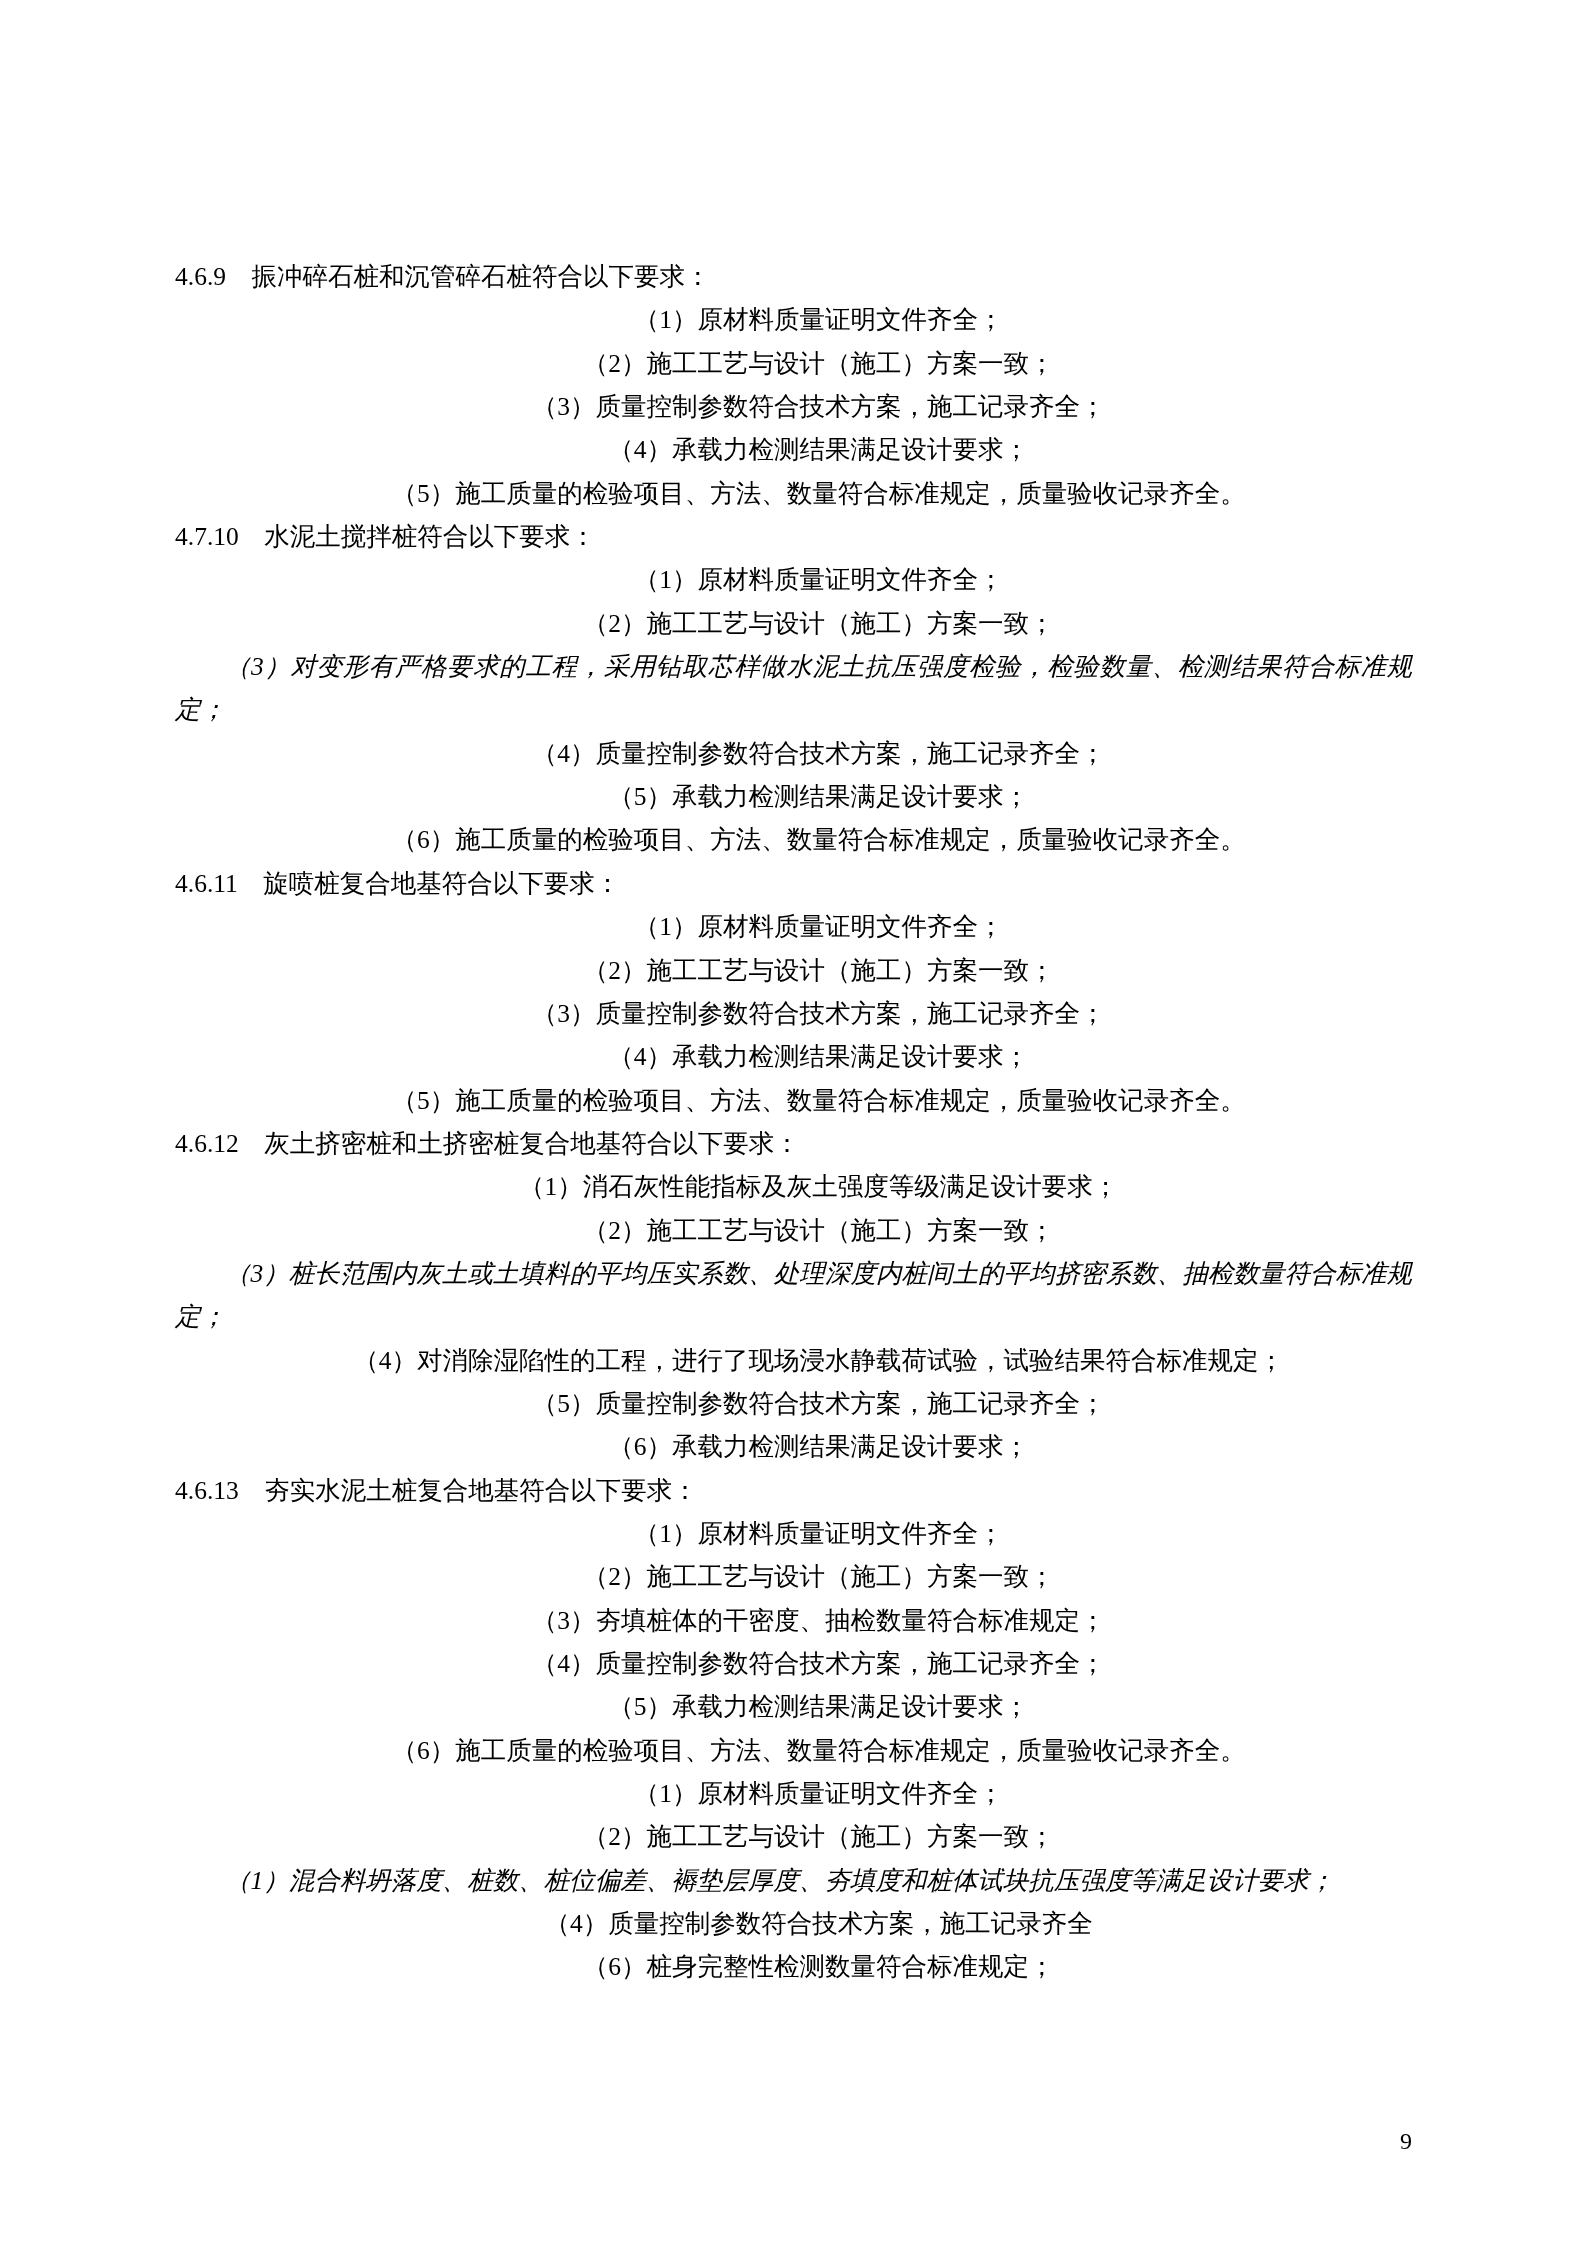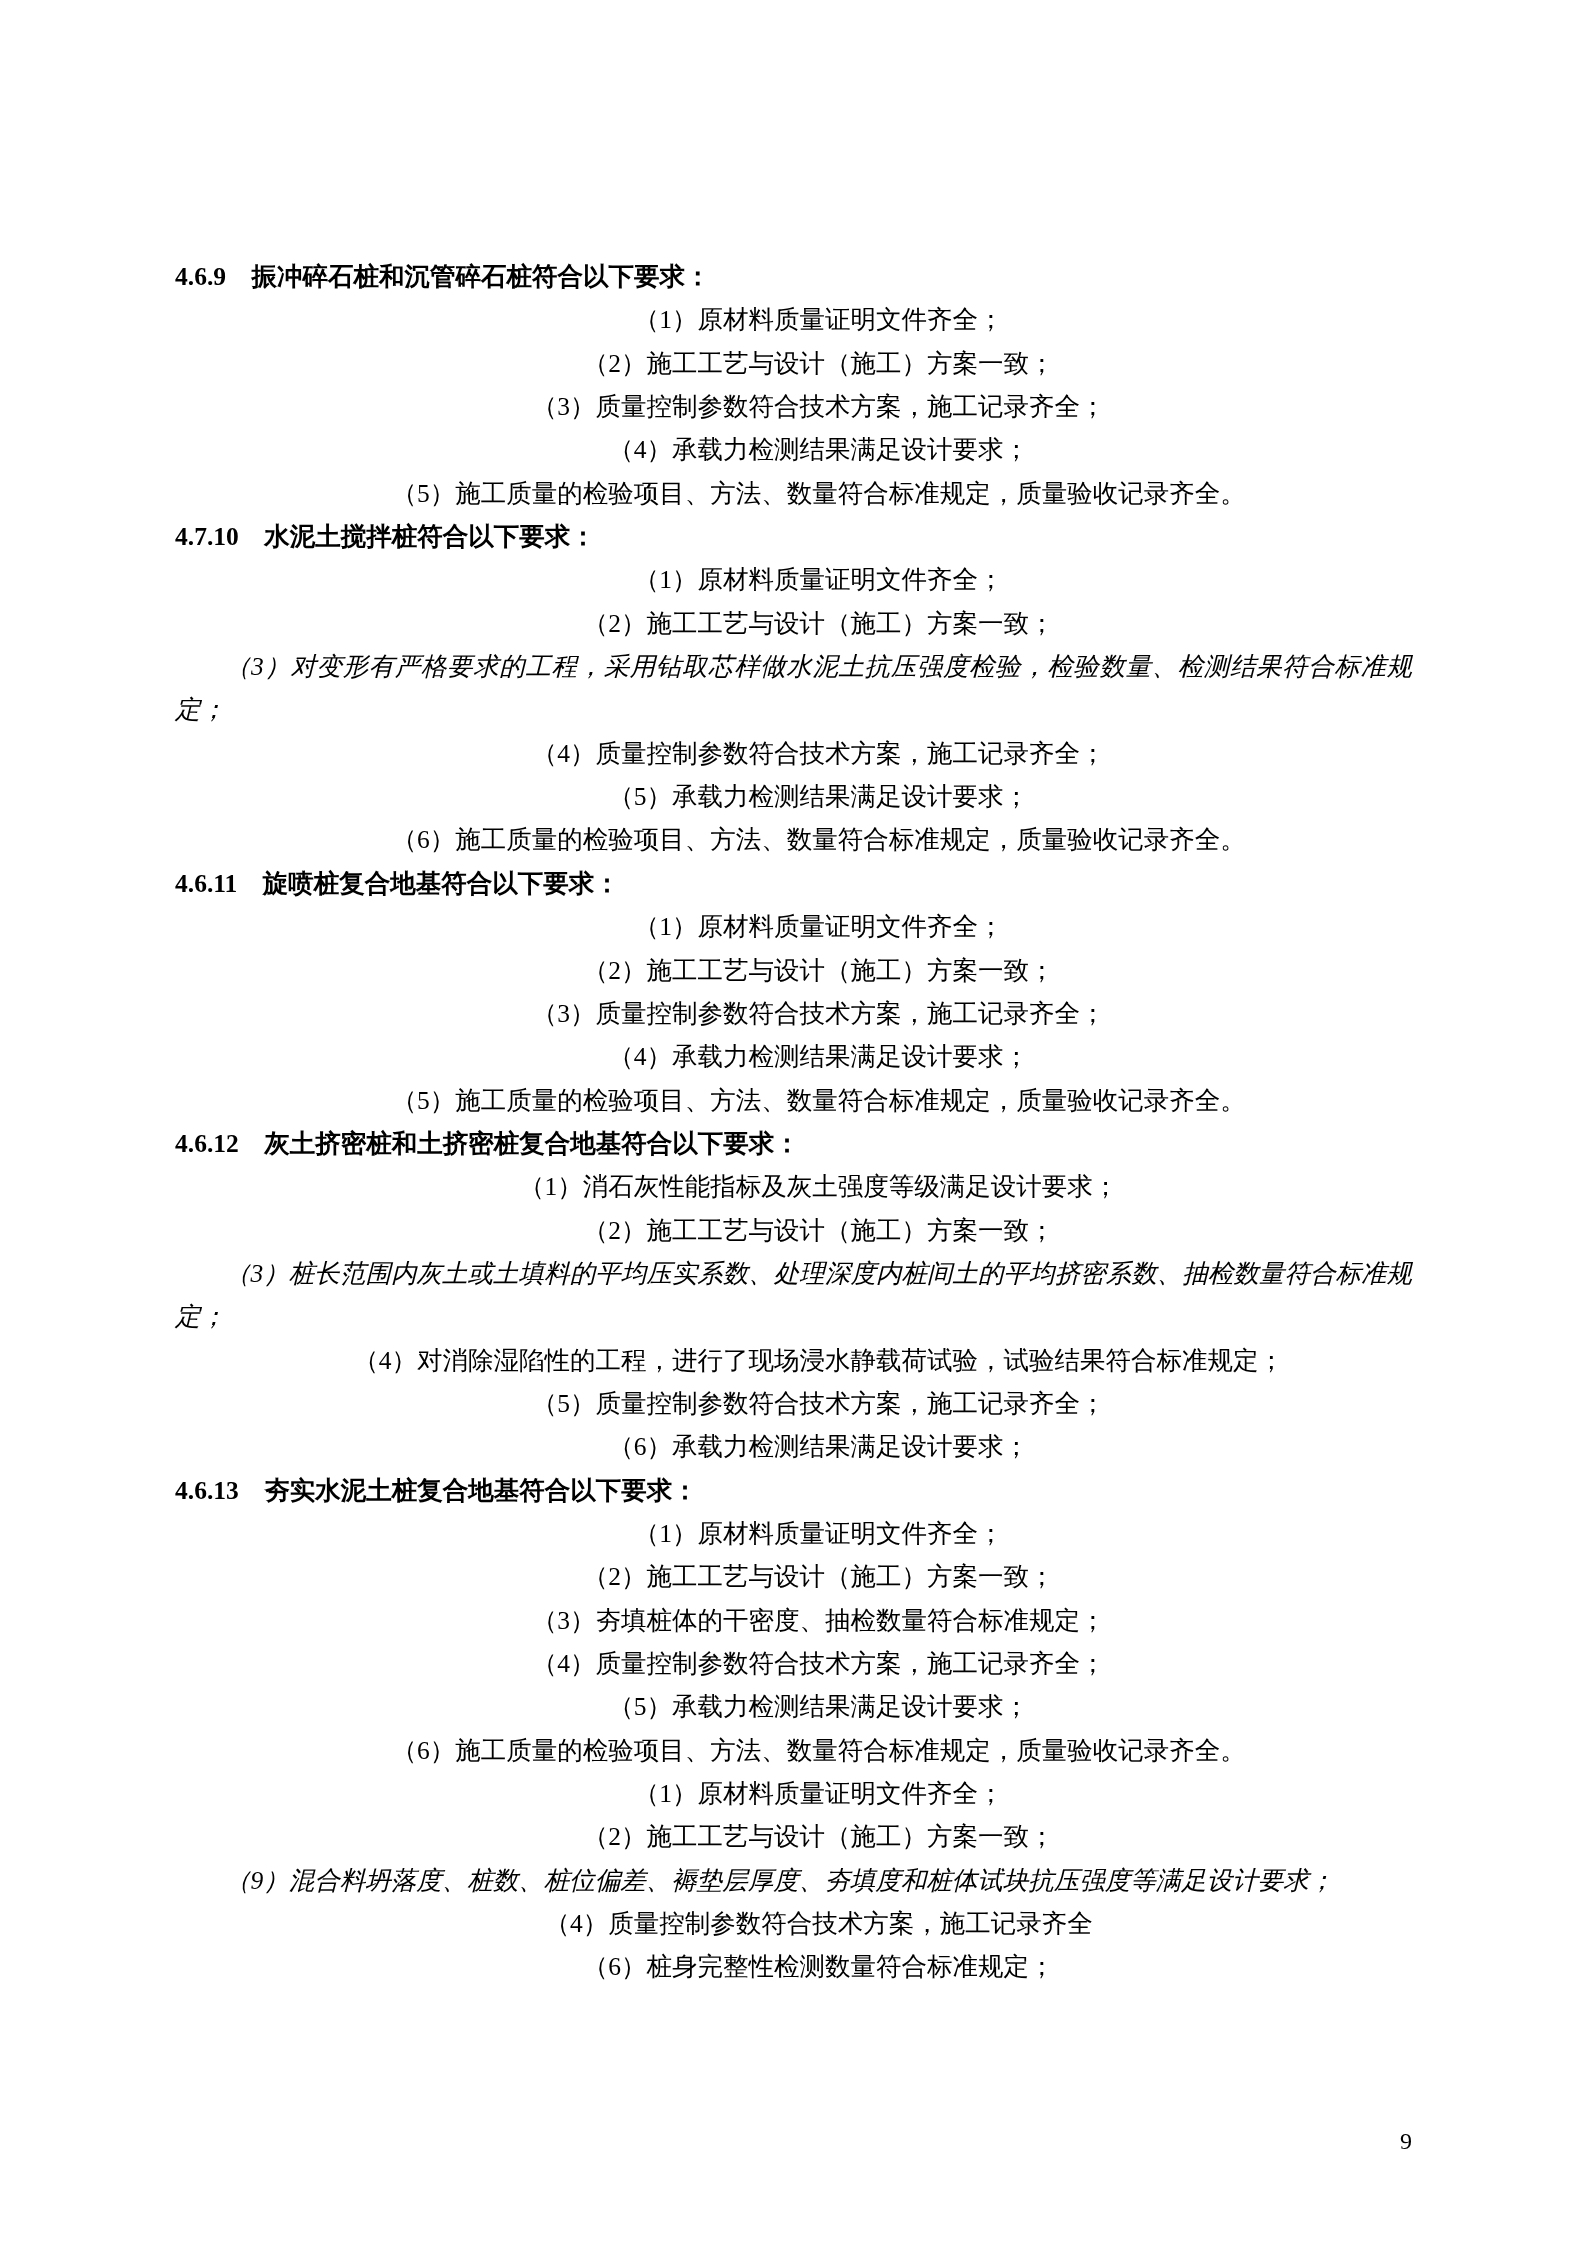--- a/index.html
+++ b/index.html
@@ -22,21 +22,20 @@
   }
   .content {
     font-size: 25.5px;
     line-height: 1.70;
   }
   .sec-head {
     text-indent: 0;
     margin: 0;
     padding: 0;
     white-space: pre;
-    font-weight: bold;
   }
   .item {
     margin: 0;
     padding: 0;
     text-indent: 50px;
     text-align: center;
   }
   .item-wrap {
     margin: 0;
     padding: 0;
@@ -95,20 +94,20 @@
     <p class="sec-head"><span>4.6.13</span><span class="num-sp">　</span><span>夯实水泥土桩复合地基符合以下要求：</span></p>
     <p class="item">（1）原材料质量证明文件齐全；</p>
     <p class="item">（2）施工工艺与设计（施工）方案一致；</p>
     <p class="item">（3）夯填桩体的干密度、抽检数量符合标准规定；</p>
     <p class="item">（4）质量控制参数符合技术方案，施工记录齐全；</p>
     <p class="item">（5）承载力检测结果满足设计要求；</p>
     <p class="item">（6）施工质量的检验项目、方法、数量符合标准规定，质量验收记录齐全。</p>
 
     <p class="item">（1）原材料质量证明文件齐全；</p>
     <p class="item">（2）施工工艺与设计（施工）方案一致；</p>
-    <p class="item-wrap">（9）混合料坍落度、桩数、桩位偏差、褥垫层厚度、夯填度和桩体试块抗压强度等满足设计要求；</p>
+    <p class="item-wrap">（1）混合料坍落度、桩数、桩位偏差、褥垫层厚度、夯填度和桩体试块抗压强度等满足设计要求；</p>
     <p class="item">（4）质量控制参数符合技术方案，施工记录齐全</p>
     <p class="item">（6）桩身完整性检测数量符合标准规定；</p>
 
   </div>
 
   <div class="page-number">9</div>
 </div>
 
 </body></html>

